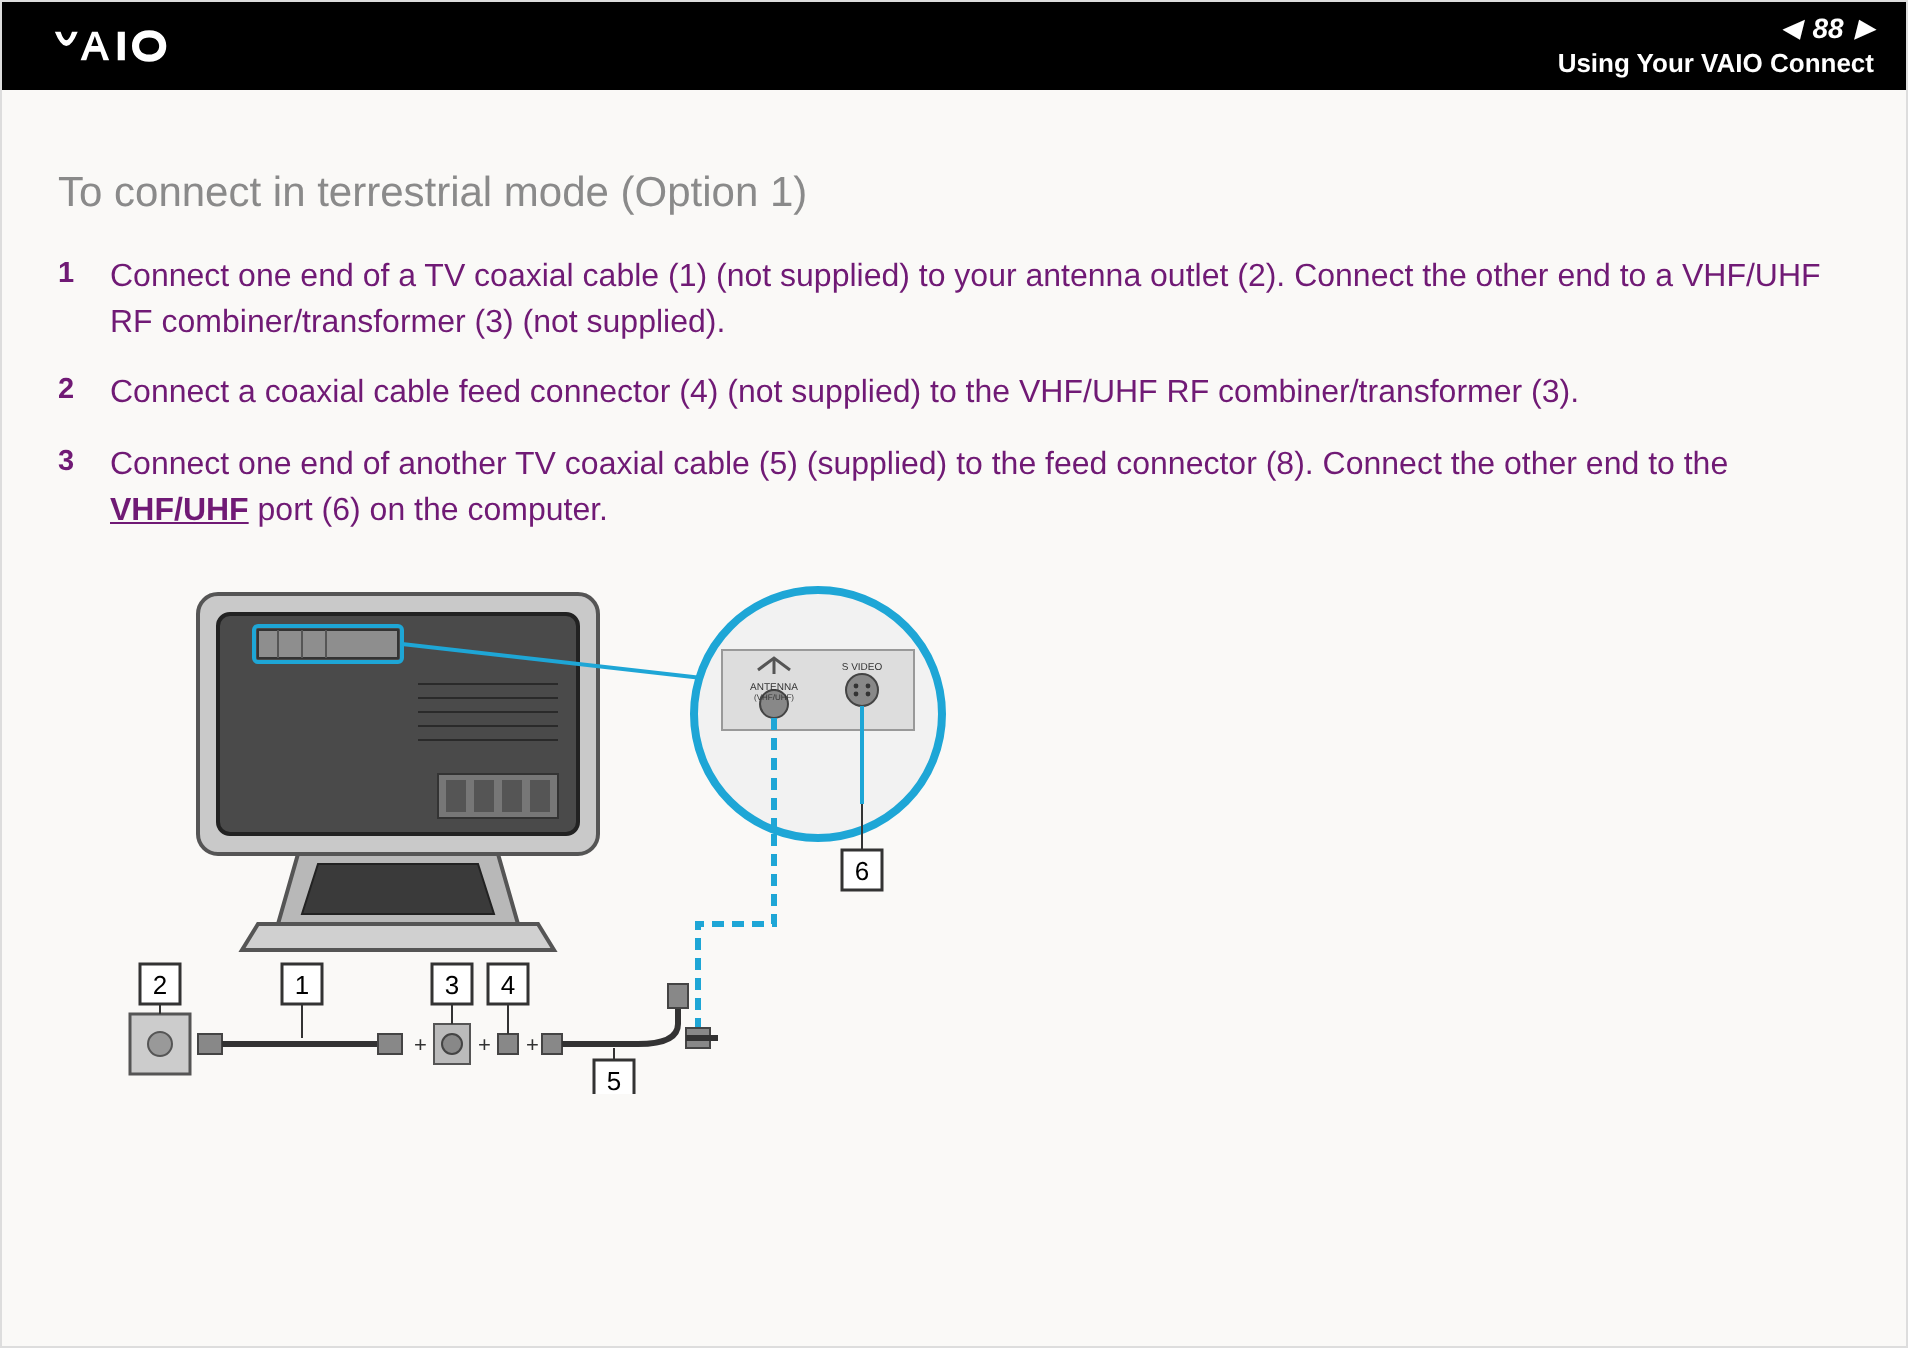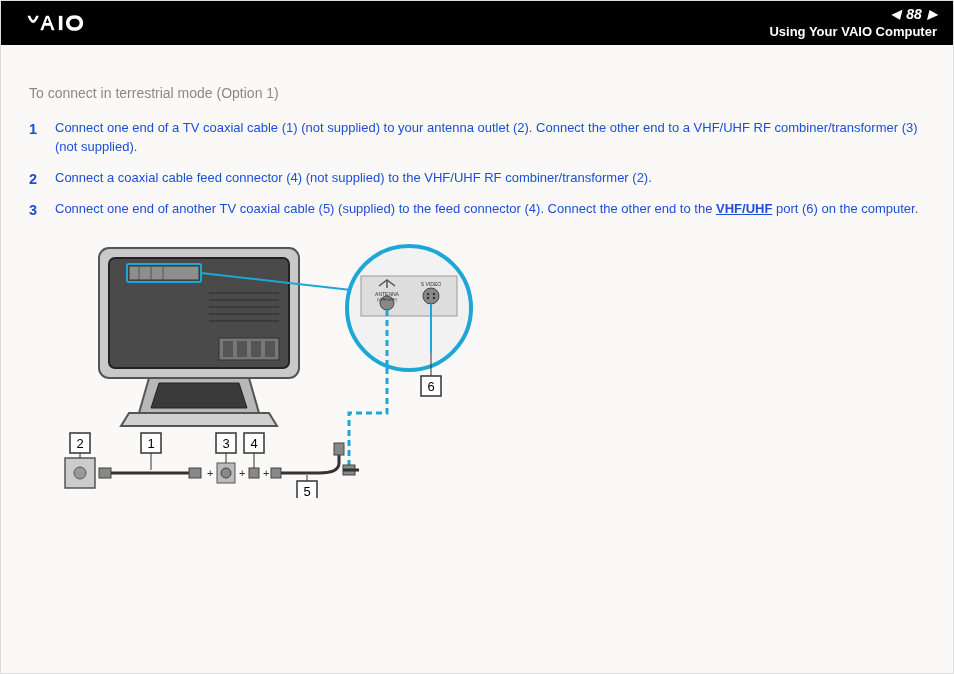--- a/index.html
+++ b/index.html
@@ -45,35 +45,35 @@
     font-weight: bold;
     font-size: 14px;
   }
   .nav-arrow { font-size: 12px; cursor: pointer; }
   .section-label { font-weight: bold; font-size: 13px; }
   .content {
     padding: 40px 28px 20px 28px;
   }
   .heading {
     color: #8a8a8a;
-    font-size: 14px;
+    font-size: 21px;
     font-weight: normal;
     margin-bottom: 18px;
   }
   ol.steps {
     list-style: none;
     counter-reset: step;
   }
   ol.steps > li {
     counter-increment: step;
     position: relative;
     padding-left: 26px;
-    font-size: 13px;
+    font-size: 16px;
     line-height: 1.45;
-    color: #1d4ed8;
+    color: #701a75;
     margin-bottom: 12px;
   }
   ol.steps > li::before {
     content: counter(step);
     position: absolute;
     left: 0;
     top: 0;
     font-weight: bold;
     font-size: 14.5px;
   }
@@ -98,36 +98,36 @@
       <rect x="46" y="4" width="5" height="20" fill="#fff"></rect>
       <path d="M68 3 C60 3 56 8 56 14 C56 20 60 25 68 25 C76 25 80 20 80 14 C80 8 76 3 68 3 Z M68 8 C73 8 75 11 75 14 C75 17 73 20 68 20 C63 20 61 17 61 14 C61 11 63 8 68 8 Z" fill="#fff"></path>
     </svg>
   </div>
   <div class="header-right">
     <div class="page-nav">
       <span class="nav-arrow">◀</span>
       <span>88</span>
       <span class="nav-arrow">▶</span>
     </div>
-    <div class="section-label">Using Your VAIO Computer</div>
+    <div class="section-label">Using Your VAIO Connect</div>
   </div>
 </div>
 
 <div class="content">
   <h2 class="heading">To connect in terrestrial mode (Option 1)</h2>
 
   <ol class="steps">
     <li>
       <span>Connect one end of a TV coaxial cable (1) (not supplied) to your antenna outlet (2). Connect the other end to a VHF/UHF RF combiner/transformer (3) (not supplied).</span>
     </li>
     <li>
-      <span>Connect a coaxial cable feed connector (4) (not supplied) to the VHF/UHF RF combiner/transformer (2).</span>
+      <span>Connect a coaxial cable feed connector (4) (not supplied) to the VHF/UHF RF combiner/transformer (3).</span>
     </li>
     <li>
-      <span>Connect one end of another TV coaxial cable (5) (supplied) to the feed connector (4). Connect the other end to the </span><span class="bold">VHF/UHF</span><span> port (6) on the computer.</span>
+      <span>Connect one end of another TV coaxial cable (5) (supplied) to the feed connector (8). Connect the other end to the </span><span class="bold">VHF/UHF</span><span> port (6) on the computer.</span>
     </li>
   </ol>
 
   <div class="figure">
     <svg viewBox="0 0 460 260" width="460" height="260">
 
       <g>
         <rect x="40" y="10" width="200" height="130" rx="10" fill="#c9c9c9" stroke="#555" stroke-width="2"></rect>
         <rect x="50" y="20" width="180" height="110" rx="6" fill="#4a4a4a" stroke="#222" stroke-width="2"></rect>
 

